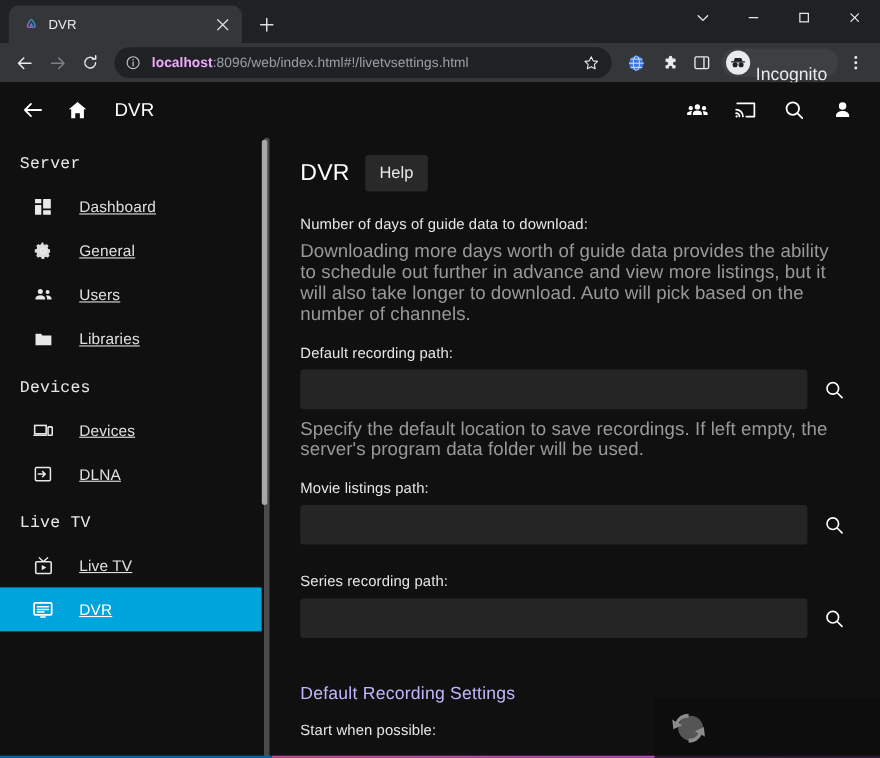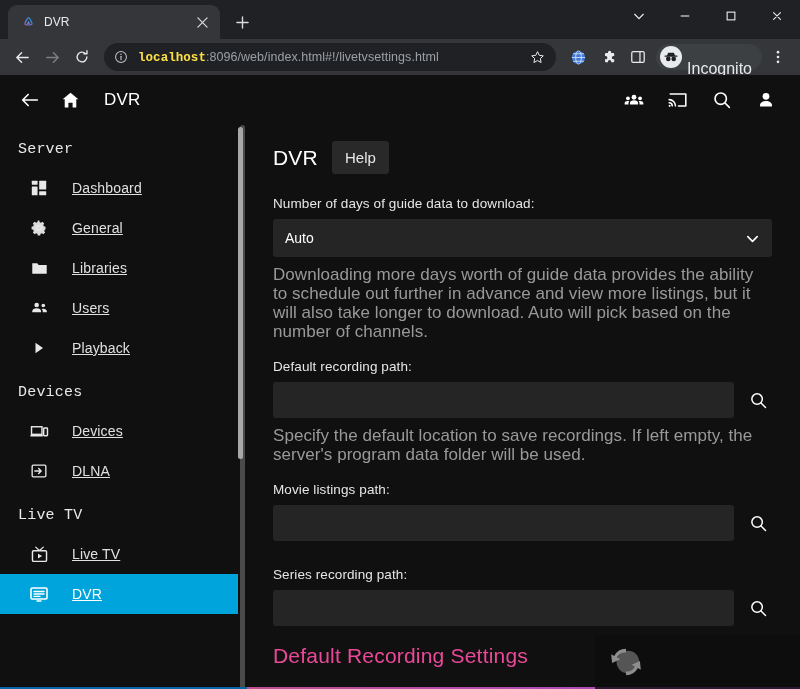--- a/index.html
+++ b/index.html
@@ -80,21 +80,21 @@
     padding: 0 8px 0 10px;
     gap: 8px; min-width: 0;
   }
   .info-icon { flex: 0 0 16px; display: flex; align-items: center; color: #bdc1c6; }
   .omni-url {
     flex: 1 1 auto; min-width: 0;
     font-size: 12.5px; color: #9aa0a6;
     white-space: nowrap; overflow: hidden;
     letter-spacing: .05px;
   }
-  .omni-url b { color: #fde047; font-weight: 700; font-family: Liberation Mono, monospace; }
+  .omni-url b { color: #f0abfc; font-weight: 700; }
   .star-btn { flex: 0 0 22px; display: flex; align-items: center; justify-content: center; color: #e8eaed; }
   .tool-icon {
     width: 28px; height: 28px; flex: 0 0 28px;
     display: flex; align-items: center; justify-content: center;
     color: #e8eaed;
   }
   .incognito-pill {
     display: flex; align-items: center; gap: 5px;
     height: 26px; padding: 0 10px 0 4px;
     background: #3c4043; border-radius: 13px;
@@ -205,21 +205,21 @@
     background: #252525; border: none; border-radius: 3px;
     color: #fff; font-size: 14px; padding: 0 12px;
     font-family: "Liberation Sans", sans-serif;
   }
   .pick-btn {
     width: 28px; height: 28px; flex: 0 0 28px;
     display: flex; align-items: center; justify-content: center;
     color: #fff; background: transparent; border: none;
   }
   .section-heading {
-    color: #ec4899; font-size: 21px; margin: 18px 0 16px 0; letter-spacing: .2px;
+    color: #c4b5fd; font-size: 16px; margin: 42px 0 16px 0; letter-spacing: .2px;
   }
   .pink-edge {
     position: absolute; left: 247px; bottom: 0; width: 553px; height: 2px;
     background: linear-gradient(90deg,#c14d8f,#a24bd0);
   }
   .pink-edge-left {
     position: absolute; left: 0; bottom: 0; width: 247px; height: 2px;
     background: #0b63a8;
   }
 
@@ -436,43 +436,35 @@
             <svg width="18" height="18" viewBox="0 0 20 20" fill="currentColor">
               <path d="M10 6.6A3.4 3.4 0 1 0 10 13.4 3.4 3.4 0 0 0 10 6.6zm0 5.1a1.7 1.7 0 1 1 0-3.4 1.7 1.7 0 0 1 0 3.4z"></path>
               <path d="M17.3 11.4l-.1-1.4.1-1.4-1.9-.5-.6-1.4 1-1.6-2-2-1.6 1-1.4-.6-.5-1.9H8.7l-.5 1.9-1.4.6-1.6-1-2 2 1 1.6-.6 1.4-1.9.5.1 1.4-.1 1.4 1.9.5.6 1.4-1 1.6 2 2 1.6-1 1.4.6.5 1.9h2.6l.5-1.9 1.4-.6 1.6 1 2-2-1-1.6.6-1.4z" opacity=".95"></path>
             </svg>
           </span>
           <span class="sb-label">General</span>
         </div>
         <div class="sb-item">
           <span class="sb-icon">
             <svg width="19" height="19" viewBox="0 0 20 20" fill="currentColor">
-              <path d="M2.4 4.6h5.2l1.5 1.8h8.5v9.2H2.4z" rx="1"></path>
-            </svg>
-          </span>
-          <span class="sb-label">Libraries</span>
-        </div>
-        <div class="sb-item">
-          <span class="sb-icon">
-            <svg width="19" height="19" viewBox="0 0 20 20" fill="currentColor">
               <circle cx="7" cy="6.4" r="2.4"></circle>
                 <circle cx="14" cy="6.9" r="1.9"></circle>
               <path d="M7 9.8c-2.7 0-4.6 1.4-4.6 2.8V14h9.2v-1.4c0-1.4-1.9-2.8-4.6-2.8z"></path>
               <path d="M14 10.2c-.6 0-1.2.1-1.7.3.7.6 1.1 1.3 1.1 2.1V14h4.3v-1.2c0-1.2-1.6-2.6-3.7-2.6z"></path>
             </svg>
           </span>
           <span class="sb-label">Users</span>
         </div>
         <div class="sb-item">
           <span class="sb-icon">
-            <svg width="16" height="16" viewBox="0 0 20 20" fill="currentColor">
-                <path d="M5.6 3.4l9.4 6.6-9.4 6.6z"></path>
-              </svg>
-          </span>
-          <span class="sb-label">Playback</span>
+            <svg width="19" height="19" viewBox="0 0 20 20" fill="currentColor">
+              <path d="M2.4 4.6h5.2l1.5 1.8h8.5v9.2H2.4z" rx="1"></path>
+            </svg>
+          </span>
+          <span class="sb-label">Libraries</span>
         </div>
 
         <div class="sb-section-title">Devices</div>
         <div class="sb-item">
           <span class="sb-icon">
             <svg width="19" height="19" viewBox="0 0 20 20">
               <rect x="1.6" y="5" width="11" height="8" stroke="currentColor" stroke-width="1.5" fill="none"></rect>
               <path d="M1 14.4h12" stroke="currentColor" stroke-width="1.5" stroke-linecap="round"></path>
               <rect x="14.4" y="6.4" width="4" height="8" rx=".7" stroke="currentColor" stroke-width="1.5" fill="none"></rect>
             </svg>
@@ -518,28 +510,20 @@
     </div>
 
     <div class="content">
 
       <div class="page-head">
         <div class="page-title">DVR</div>
         <button class="help-btn">Help</button>
       </div>
 
       <div class="field-label">Number of days of guide data to download:</div>
-      <div class="select-wrap">
-        <div class="select-box">Auto</div>
-        <span class="select-chev">
-          <svg width="15" height="15" viewBox="0 0 16 16">
-              <path d="M3 6l5 5 5-5" stroke="currentColor" stroke-width="1.7" fill="none" stroke-linecap="round" stroke-linejoin="round"></path>
-            </svg>
-        </span>
-      </div>
       <div class="field-help">Downloading more days worth of guide data provides the ability to schedule out further in advance and view more listings, but it will also take longer to download. Auto will pick based on the number of channels.</div>
 
       <div class="field-label">Default recording path:</div>
       <div class="input-row">
         <input class="text-input" type="text" value="" style="">
         <button class="pick-btn">
           <svg width="21" height="21" viewBox="0 0 24 24">
             <circle cx="10.4" cy="10.4" r="6" stroke="currentColor" stroke-width="1.7" fill="none"></circle>
             <path d="M14.9 14.9L20 20" stroke="currentColor" stroke-width="1.7" stroke-linecap="round"></path>
           </svg>

